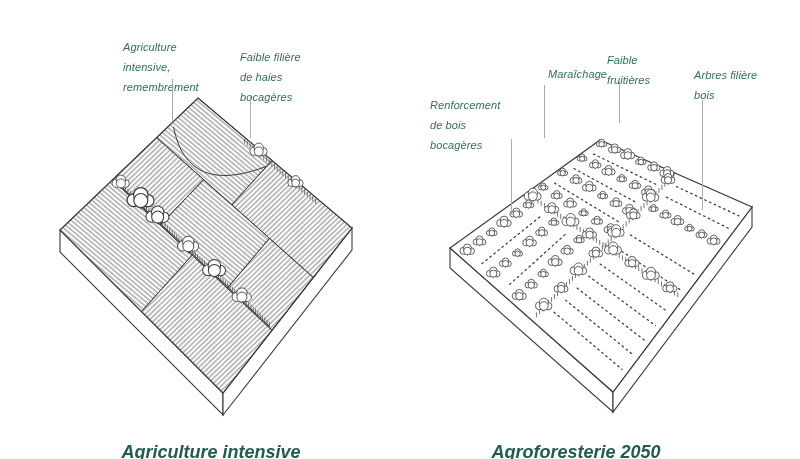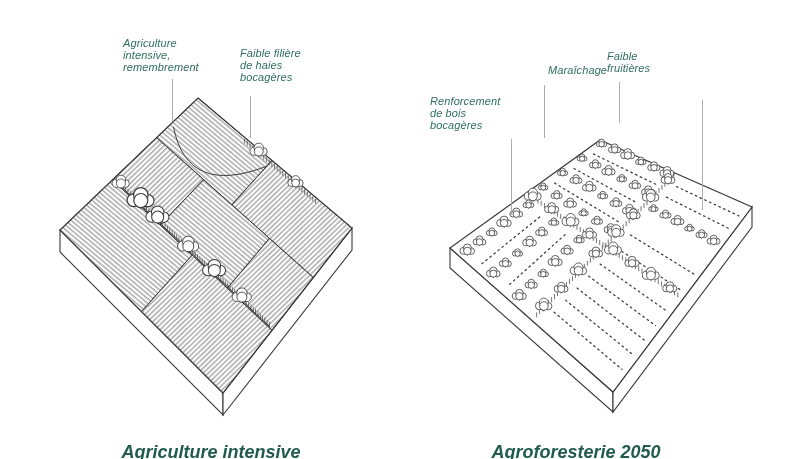--- a/index.html
+++ b/index.html
@@ -1,21 +1,21 @@
 <!DOCTYPE html>
 <html style="--label-color: #2f6e5f; --caption-color: #1f5c4c; --leader-color: #a9aeac;"><head>
 <meta charset="utf-8">
 <style>
   html,body{margin:0;padding:0;background:#fff;}
   .canvas{
     position:relative;width:800px;height:459px;background:#ffffff;overflow:hidden;
     font-family:"Liberation Sans", sans-serif;
   }
   .anno{
-    position:absolute;font-style:italic;font-size:11px;line-height:12px;
+    position:absolute;font-style:italic;font-size:11px;line-height:20px;
     color:var(--label-color,#2f6e5f);white-space:pre-line;letter-spacing:.1px;
   }
   .leader{position:absolute;width:1px;background:var(--leader-color,#a9aeac);}
   .cap{position:absolute;text-align:center;font-style:italic;color:var(--caption-color,#1f5c4c);white-space:pre;}
   .cap .t{font-weight:bold;font-size:18px;line-height:22px;}
   svg{position:absolute;}
 </style>
 </head>
 <body>
 
@@ -764,20 +764,22 @@
 bocagères</div>
   <div class="leader" style="left:172px;top:79px;height:42px"></div>
   <div class="leader" style="left:250px;top:96px;height:42px"></div>
 
   <div class="anno" style="left:430px;top:95px">Renforcement
 de bois
 bocagères</div>
   <div class="anno" style="left:548px;top:64px">Maraîchage</div>
   <div class="anno" style="left:607px;top:50px">Faible
 fruitières</div>
+  <div class="anno" style="left:694px;top:65px">Arbres filière
+bois</div>
   <div class="leader" style="left:511px;top:139px;height:76px"></div>
   <div class="leader" style="left:544px;top:85px;height:53px"></div>
   <div class="leader" style="left:619px;top:82px;height:41px"></div>
   <div class="leader" style="left:702px;top:100px;height:110px"></div>
 
   <div class="cap" style="left:45px;top:405px;width:332px">
     <div class="t">Agriculture intensive</div>
     
   </div>
   <div class="cap" style="left:430px;top:405px;width:292px">

